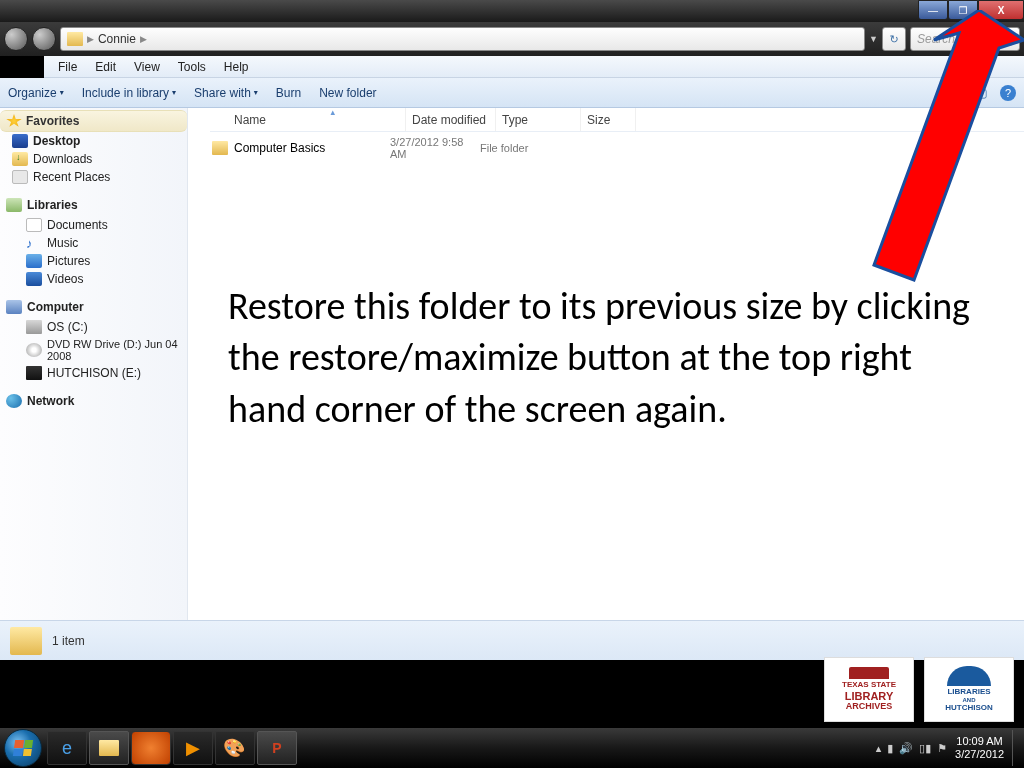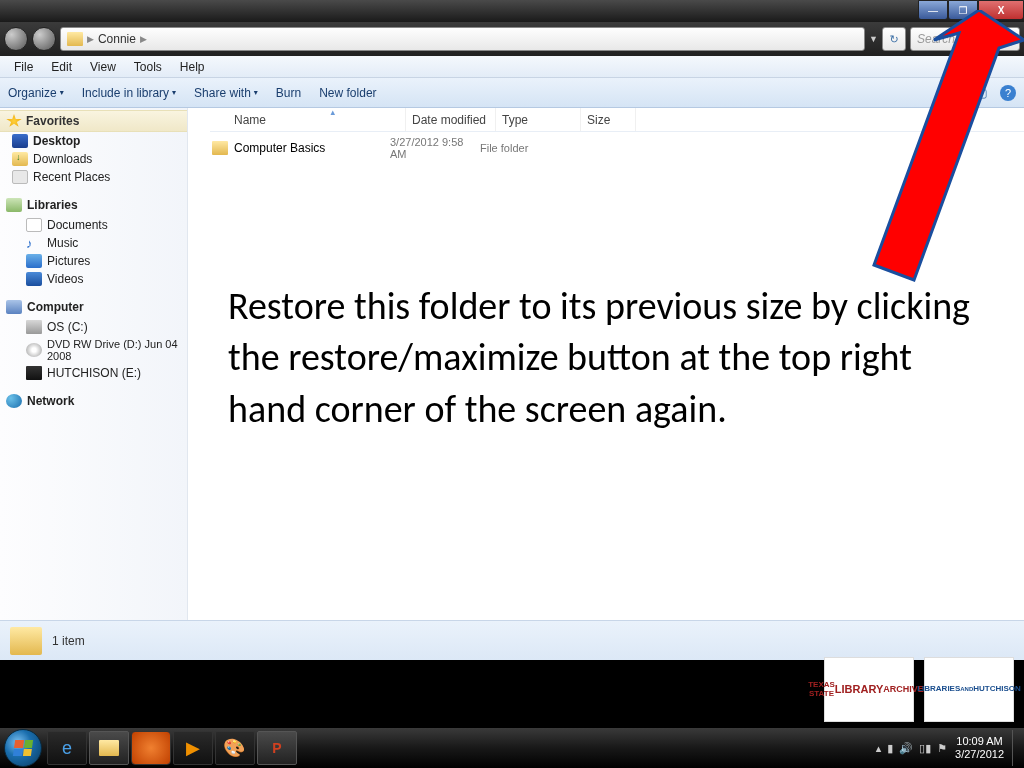--- a/index.html
+++ b/index.html
@@ -17,34 +17,34 @@
 .navbar { height: 34px; background: linear-gradient(#3b3b3b,#202020); display: flex; align-items: center; padding: 0 4px; gap: 4px; }
 .navcircle { width: 24px; height: 24px; border-radius: 50%; background: radial-gradient(circle at 30% 30%, #ccc, #555); border: 1px solid #222; }
 .addressbar { flex: 1; height: 24px; background: linear-gradient(#fefefe,#e8e8e8); border: 1px solid #888; border-radius: 3px; display: flex; align-items: center; padding: 0 6px; font-size: 12px; color: #333; gap: 4px; }
 .addr-folder { width: 16px; height: 14px; background: linear-gradient(#ffe9a3,#e3b84f); border-radius: 1px; }
 .addr-sep { color: #888; font-size: 9px; }
 .searchbox { width: 110px; height: 24px; background: linear-gradient(#fefefe,#e8e8e8); border: 1px solid #888; border-radius: 3px; display: flex; align-items: center; padding: 0 6px; font-size: 12px; color: #999; font-style: italic; justify-content: space-between; }
 .searchicon { color: #3a6ea5; font-style: normal; }
 .refreshbtn { width: 24px; height: 24px; background: linear-gradient(#fefefe,#e8e8e8); border: 1px solid #888; border-radius: 3px; display:flex; align-items:center; justify-content:center; color:#3a6ea5; font-size:11px; }
 
 
-.menubar { height: 22px; background: linear-gradient(#f4f8fd,#e3ecf7); border-bottom: 1px solid #c8d4e4; display: flex; align-items: center; padding: 0 6px; font-size: 12px; gap: 2px; }
+.menubar { height: 22px; background: linear-gradient(#f4f8fd,#e3ecf7); border-bottom: 1px solid #c8d4e4; display: flex; align-items: center; padding: 0 6px; font-size: 12px; gap: 2px; margin-left: 44px; }
 .menuitem { padding: 2px 8px; color: #222; cursor: default; }
 
 
 .toolbar { height: 30px; background: linear-gradient(#eaf2fb,#d5e4f5); border-bottom: 1px solid #b5c9e2; display: flex; align-items: center; padding: 0 8px; font-size: 12px; color: #1a3e6e; gap: 18px; }
 .toolbtn { display: flex; align-items: center; gap: 3px; cursor: default; }
 .toolbar .right { margin-left: auto; display: flex; gap: 10px; align-items: center; }
 .toolicon { width: 16px; height: 16px; display:inline-flex; align-items:center; justify-content:center; color:#3a6ea5; }
 .dd { font-size: 8px; color: #1a3e6e; }
 
 
 .main { display: flex; height: 512px; background: #fff; }
 .sidebar { width: 188px; background: linear-gradient(90deg,#fdfdfe,#f2f5fa); border-right: 1px solid #e1e7ef; font-size: 12px; color: #222; padding-top: 2px; overflow:hidden; }
-.fav-header { background: linear-gradient(#f9f4e0,#f0e8c8); padding: 3px 6px; display: flex; align-items: center; gap: 4px; font-weight: bold; color: #333; border-top:1px solid #e8e0b8; border-bottom:1px solid #e8e0b8;}
+.fav-header { background: linear-gradient(#f9f4e0,#f0e8c8); padding: 3px 6px; display: flex; align-items: center; gap: 4px; font-weight: bold; color: #333; border-top:1px solid #e8e0b8; border-bottom:1px solid #e8e0b8;border-radius:6px;}
 .side-sec { padding: 4px 6px; font-weight: bold; display:flex; align-items:center; gap:5px; margin-top:8px; }
 .side-item { padding: 2px 6px 2px 26px; display: flex; align-items: center; gap: 5px; }
 .side-item.fav { padding-left: 12px; }
 .sicon { width: 16px; height: 14px; display: inline-block; border-radius: 2px; flex-shrink:0; }
 .sicon.star { background: radial-gradient(circle,#ffcf3a,#e8a000); clip-path: polygon(50% 0,61% 35%,98% 35%,68% 57%,79% 91%,50% 70%,21% 91%,32% 57%,2% 35%,39% 35%); }
 .sicon.desktop { background: linear-gradient(#3a6ecb,#1a3e8e); }
 .sicon.dl { background: linear-gradient(#ffe9a3,#e3b84f); position:relative; }
 .sicon.dl::after{content:"↓"; position:absolute; font-size:9px; color:#2a7a2a; left:4px; top:0;}
 .sicon.recent { background: #e8e8e8; border:1px solid #bbb; }
 .sicon.lib { background: linear-gradient(#cde5b8,#8ab868); }
@@ -75,21 +75,21 @@
 .foldericon { width:16px; height:14px; background: linear-gradient(#ffe9a3,#e3b84f); border-radius:1px; }
 
 .instruction { position: absolute; left: 40px; top: 160px; right: 40px; font-size: 38px; line-height: 1.35; color: #000; font-family: Calibri, "Segoe UI", sans-serif; margin-top: 13px; }
 
 
 .statusbar { height: 40px; background: linear-gradient(#eaf2fb,#dce8f6); border-top: 1px solid #c8d6e8; display:flex; align-items:center; padding: 0 10px; font-size:12px; color:#333; gap:10px; }
 .statusbar .bigfolder { width:32px; height:28px; background: linear-gradient(#ffe9a3,#e3b84f); border-radius:2px; }
 
 
 .logos { position: absolute; bottom: 46px; right: 10px; display:flex; gap:10px; }
-.logo { width: 90px; height: 65px; background:#fff; border:1px solid #ddd; display:flex; flex-direction:row; align-items:center; justify-content:center; font-size:8px; text-align:center; line-height:1.1; color:#a02020; font-weight:bold; padding:2px; }
+.logo { width: 90px; height: 65px; background:#fff; border:1px solid #ddd; display:flex; flex-direction:column; align-items:center; justify-content:center; font-size:8px; text-align:center; line-height:1.1; color:#a02020; font-weight:bold; padding:2px; }
 .logo2 { color:#1a4e8e; }
 .logo .roof { width:40px; height:12px; background:#a02020; margin-bottom:2px; border-radius:2px 2px 0 0; }
 .logo2 .dome { width:44px; height:20px; background:#1a5a9e; border-radius:22px 22px 0 0; margin-bottom:2px; }
 
 
 .arrow { position: absolute; top: 10px; right: 0; width: 200px; height: 280px; pointer-events: none; }
 
 
 .taskbar { position: absolute; bottom: 0; left: 0; right: 0; height: 40px; background: linear-gradient(#3a3a3a 0%,#181818 50%,#000 100%); display:flex; align-items:center; }
 .startorb { width:38px; height:38px; margin:1px 4px; border-radius:50%; background: radial-gradient(circle at 35% 35%, #7ac0f0 0%, #1a6eae 40%, #0a3a5e 100%); border:1px solid #0a2a3e; display:flex; align-items:center; justify-content:center; }

